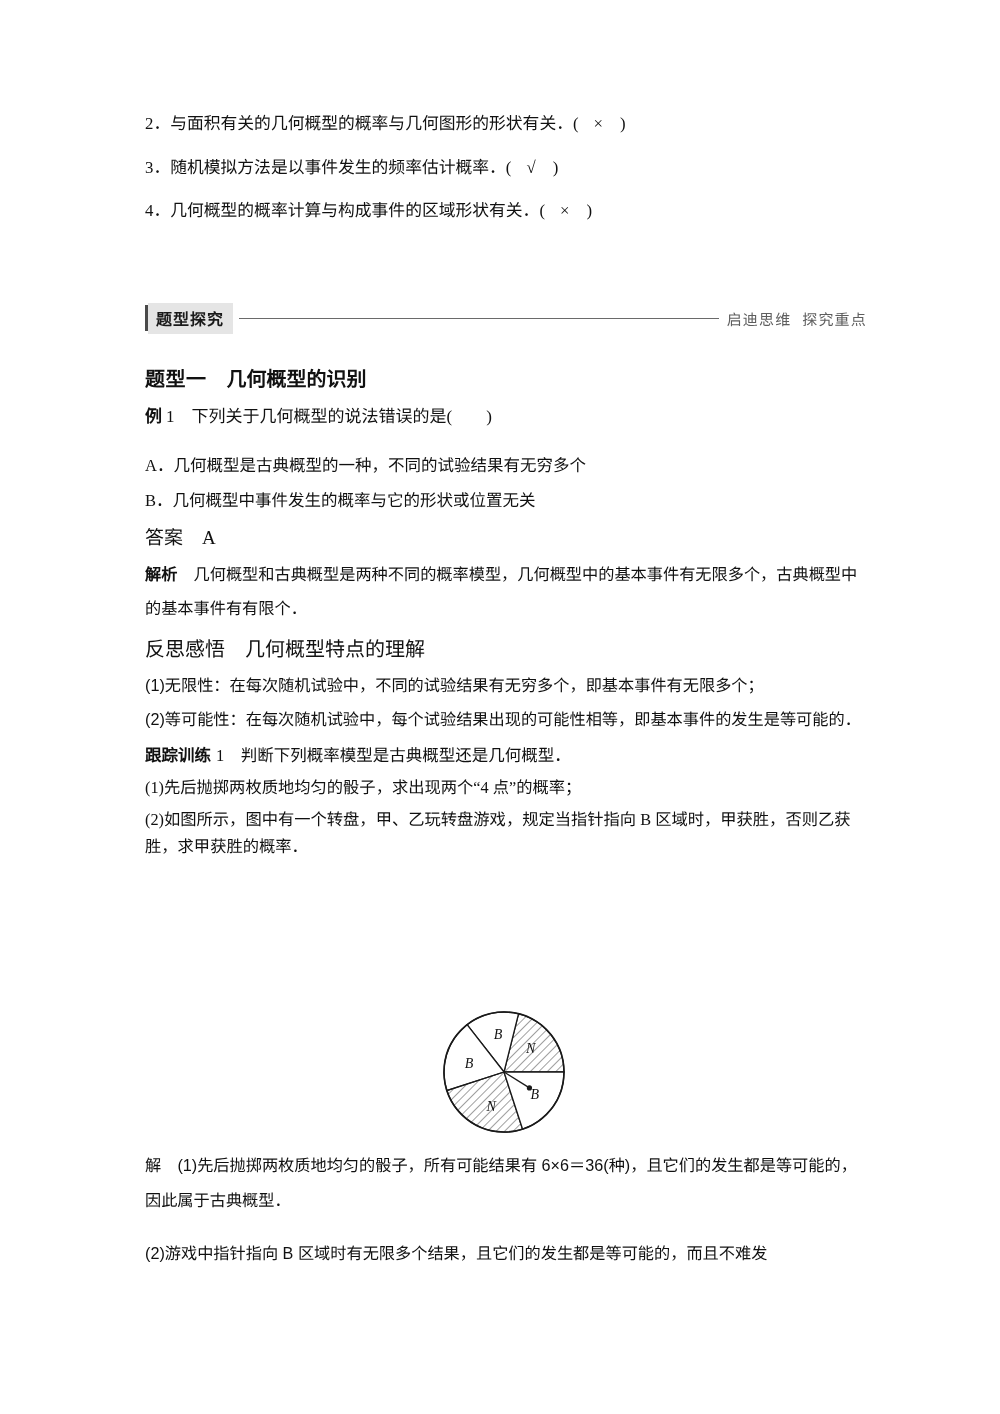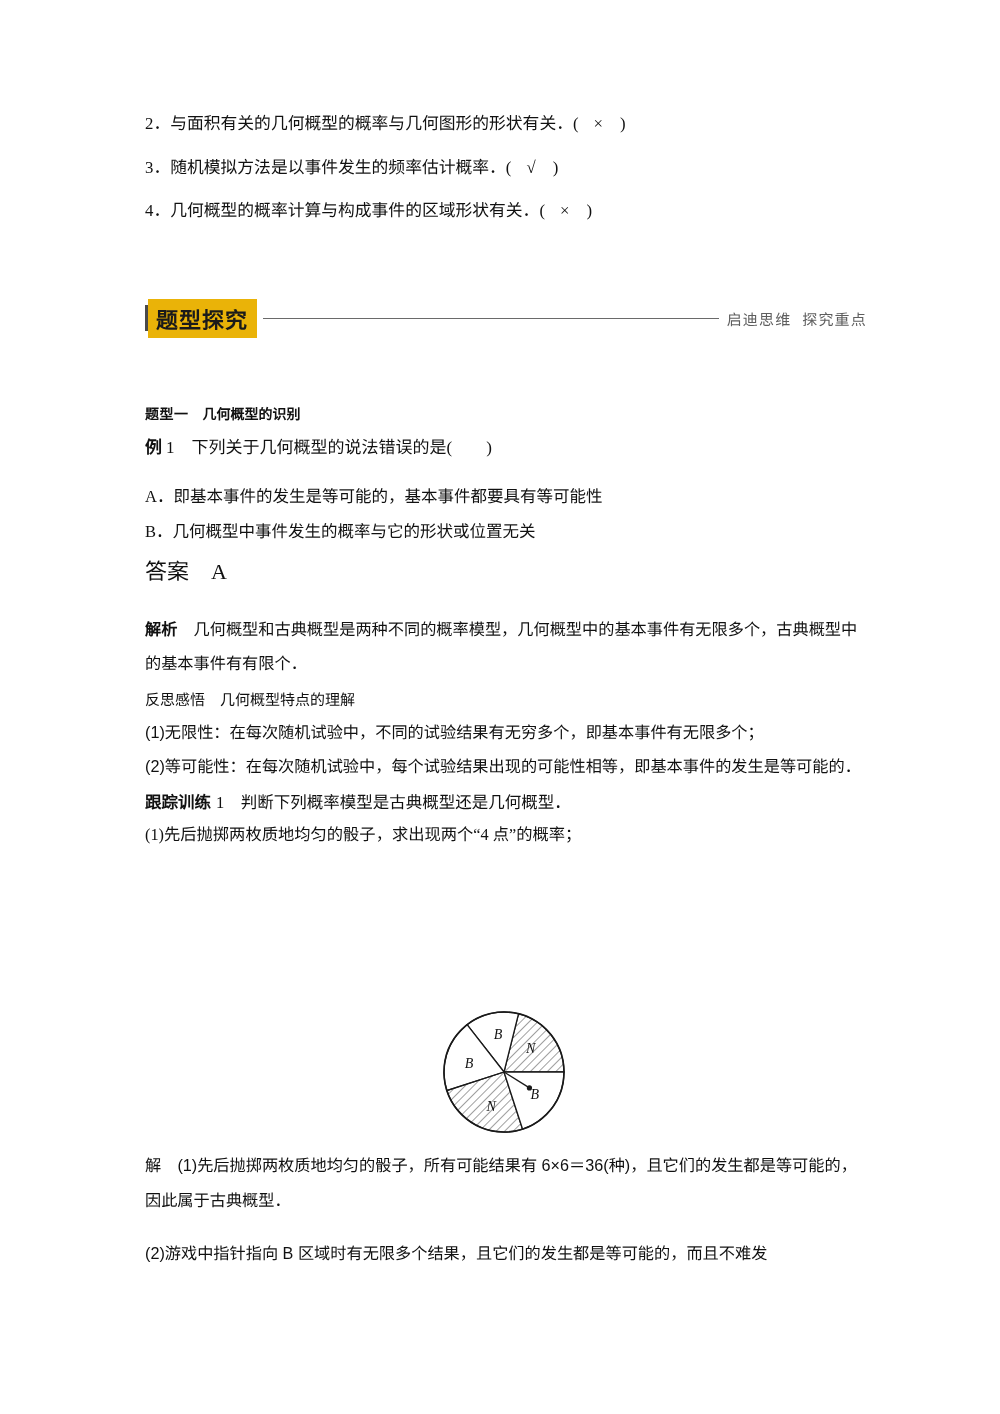--- a/index.html
+++ b/index.html
@@ -52,25 +52,25 @@
     display: flex;
     align-items: center;
   }
   .banner-bar {
     width: 3px;
     height: 26px;
     background: #4a4a4a;
     flex: 0 0 auto;
   }
   .banner-title {
-    background: #eab308;
+    background: #e5e5e5;
     color: #1a1a1a;
     font-family: "Liberation Sans", "DejaVu Sans", sans-serif;
     font-weight: bold;
-    font-size: 22px;
+    font-size: 16px;
     letter-spacing: 1px;
     padding: 3px 9px 4px 8px;
     flex: 0 0 auto;
   }
   .banner-rule {
     flex: 1 1 auto;
     height: 0;
     border-top: 1.4px solid #6a6a6a;
     margin: 0 8px 0 6px;
   }
@@ -82,64 +82,63 @@
     letter-spacing: 1.2px;
     white-space: pre;
   }
 
   
   .body-block { position: absolute; top: 363px; left: 0; width: 722px; }
 
   .h-topic {
     font-family: Liberation Mono, monospace;
     font-weight: bold;
-    font-size: 14px;
+    font-size: 20px;
     margin-bottom: 10px;
     white-space: pre;
-    margin-top: 40px;
   }
   .h-topic .lbl { letter-spacing: .5px; }
 
   .ex-line {
     font-size: 17px;
     margin-bottom: 25px;
     white-space: pre;
   }
   .ex-line .tag {
     font-family: "Liberation Sans", "DejaVu Sans", sans-serif;
     font-weight: bold;
   }
   .opt {
     font-size: 16.5px;
     margin-bottom: 11px;
     white-space: pre;
   }
   .ans-line {
-    font-size: 22px;
-    margin-bottom: 27px;
+    font-size: 19px;
+    margin-bottom: 8px;
     white-space: pre;
   }
   .ans-line .tag {
     font-family: "Liberation Sans", "DejaVu Sans", sans-serif;
   }
 
   .para {
     font-family: "Liberation Sans", "DejaVu Sans", sans-serif;
     font-size: 16.2px;
     line-height: 2.1;
     margin: 0;
     white-space: pre-wrap;
   }
   .para .tag { font-weight: bold; }
 
   .hr-gap-a { height: 8px; }
 
   .h-insight {
     font-family: "Liberation Sans", "DejaVu Sans", sans-serif;
-    font-size: 15px;
+    font-size: 20px;
     margin-bottom: 6px;
     white-space: pre;
   }
 
   .h-train {
     font-family: "Liberation Serif", "DejaVu Serif", serif;
     font-size: 16.5px;
     white-space: pre;
     margin-bottom: 9px;
   }
@@ -199,39 +198,40 @@
       <div class="banner-rule"></div>
       <div class="banner-sub">启迪思维  探究重点</div>
     </div>
 
     <div class="body-block">
 
       <div class="h-topic"><span class="lbl">题型一</span><span>　</span><span>几何概型的识别</span></div>
 
       <div class="ex-line"><span class="tag">例</span><span style="padding-left:4px;">1</span><span>　</span><span>下列关于几何概型的说法错误的是(        )</span></div>
 
-      <div class="opt"><span>A．</span><span>即基本事件的发生是等可能的，基本事件都要具有等可能性</span></div>
+      <div class="opt"><span>A．</span><span>几何概型是古典概型的一种，不同的试验结果有无穷多个</span></div>
       <div class="opt"><span>B．</span><span>几何概型中事件发生的概率与它的形状或位置无关</span></div>
 
       <div class="ans-line"><span class="tag">答案</span><span>　</span><span>A</span></div>
 
       <p class="para"><span class="tag">解析</span><span>　</span><span>几何概型和古典概型是两种不同的概率模型，几何概型中的基本事件有无限多个，古典概型中的基本事件有有限个．</span></p>
 
       <div class="hr-gap-a"></div>
 
       <div class="h-insight"><span>反思感悟</span><span>　</span><span>几何概型特点的理解</span></div>
 
       <p class="para">(1)无限性：在每次随机试验中，不同的试验结果有无穷多个，即基本事件有无限多个；</p>
       <p class="para">(2)等可能性：在每次随机试验中，每个试验结果出现的可能性相等，即基本事件的发生是等可能的．</p>
 
       <div style="height:6px"></div>
 
       <div class="h-train"><span class="tag">跟踪训练</span><span style="padding-left:5px;">1</span><span>　</span><span>判断下列概率模型是古典概型还是几何概型．</span></div>
 
       <div class="q-line">(1)先后抛掷两枚质地均匀的骰子，求出现两个“4 点”的概率；</div>
+      <div class="q-line">(2)如图所示，图中有一个转盘，甲、乙玩转盘游戏，规定当指针指向 B 区域时，甲获胜，否则乙获胜，求甲获胜的概率．</div>
     </div>
 
     <div class="figure">
       <svg id="spinner-svg" width="148" height="132" viewBox="0 0 148 132" aria-label="spinner">
         <defs>
           <pattern id="hatch" width="6" height="6" patternUnits="userSpaceOnUse" patternTransform="rotate(45)">
             <line x1="0" y1="0" x2="0" y2="6" stroke="#2b2b2b" stroke-width="0.9"></line>
           </pattern>
         </defs>
         <g id="spinner-sectors">

